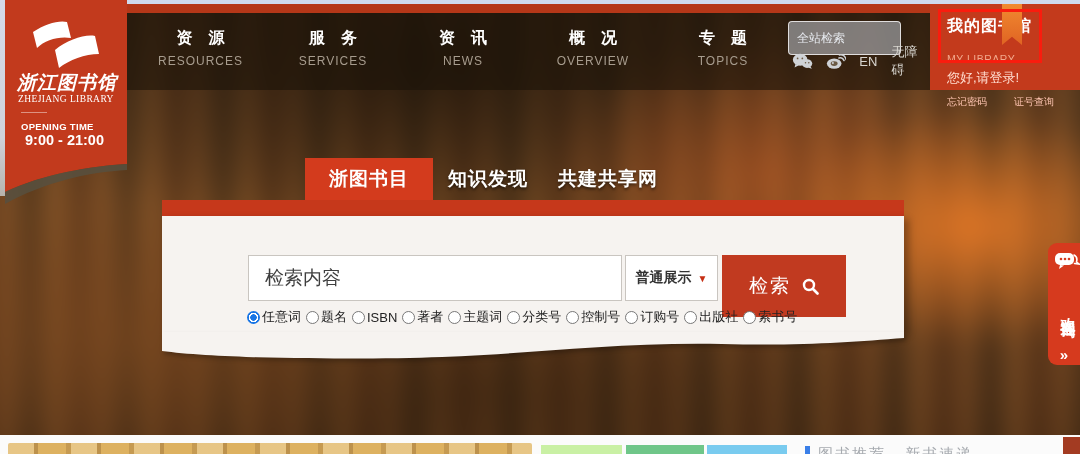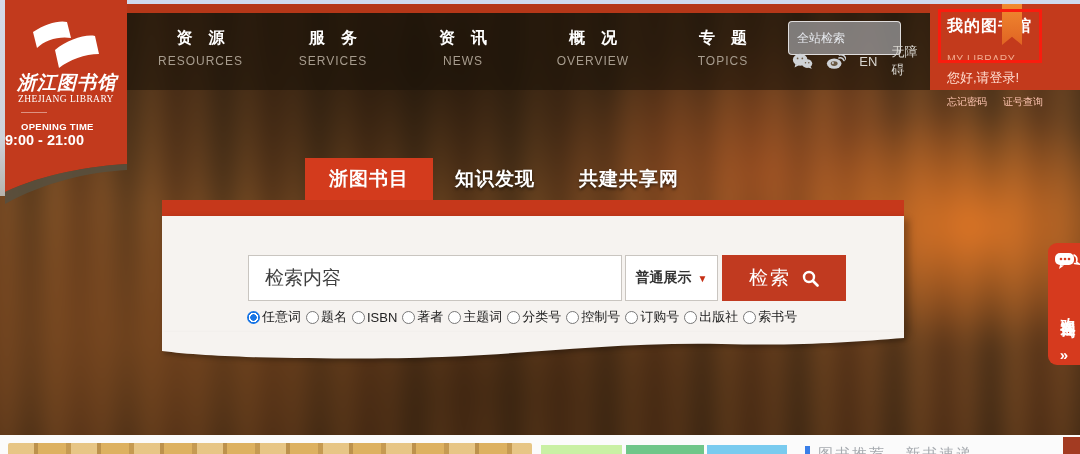--- a/index.html
+++ b/index.html
@@ -42,55 +42,55 @@
   .site-search::placeholder { color:#e6e9ee; }
   .util-row { position:absolute; left:792px; top:50px; width:150px; height:22px; display:flex; align-items:center; z-index:4; }
   .util-icon { width:22px; height:18px; margin-right:13px; cursor:pointer; }
   .util-text { color:#d9d6d0; font-size:13px; margin-right:14px; cursor:pointer; }
 
   
   .login-panel { position:absolute; left:930px; top:4px; width:150px; height:86px; background:#c33a1c; z-index:3; padding:12px 0 0 17px; }
   .login-title { color:#fff; font-size:16px; font-weight:bold; letter-spacing:1px; }
   .login-sub { color:#f2a88c; font-size:10.5px; letter-spacing:.5px; margin-top:16px; }
   .login-greet { color:#ffddd0; font-size:13px; margin-top:4px; }
-  .login-links { margin-top:8px; display:flex; gap:16px; }
+  .login-links { margin-top:8px; display:flex; gap:27px; }
   .login-link { color:#ffc5b1; font-size:10px; cursor:pointer; }
   .ribbon { position:absolute; left:1002px; top:4px; width:20px; height:41px; z-index:4;
     background:linear-gradient(180deg,#f18a30 0%,#e06423 100%);
     clip-path:polygon(0 0,100% 0,100% 100%,50% 80%,0 100%); }
   .annotation-rect { position:absolute; left:938px; top:9px; width:104px; height:54px; border:3px solid #fa1c0e; z-index:9; pointer-events:none; }
 
   
   .brand-block { position:absolute; left:5px; top:0; width:122px; height:212px; z-index:5; }
   .brand-svg { position:absolute; left:0; top:0; }
   .brand-inner { position:absolute; left:0; top:0; width:122px; }
   .brand-logo { position:absolute; left:24px; top:20px; }
   .brand-script { position:absolute; left:12px; top:70px; width:108px; color:#fff; font-size:19px; font-weight:bold; font-style:italic; letter-spacing:1px; white-space:nowrap; }
   .brand-en { position:absolute; left:13px; top:94px; color:#fff; font-family:"Liberation Serif",serif; font-size:9.5px; letter-spacing:.4px; white-space:nowrap; }
   .brand-divider { position:absolute; left:16px; top:112px; width:26px; height:1px; background:rgba(255,255,255,.45); }
   .opening-label { position:absolute; left:16px; top:121px; color:#fff; font-size:9.5px; font-weight:bold; letter-spacing:.3px; }
-  .opening-hours { position:absolute; left:0; top:132px; color:#fff; font-size:14.5px; font-weight:bold; }
+  .opening-hours { position:absolute; left:20px; top:132px; color:#fff; font-size:14.5px; font-weight:bold; }
 
   
   .tabs { position:absolute; left:305px; top:158px; height:42px; display:flex; z-index:4; }
-  .tab { height:42px; line-height:42px; padding:0 22px; color:#fff; font-size:19px; font-weight:bold; cursor:pointer; text-shadow:0 2px 3px rgba(0,0,0,.55); letter-spacing:1px; }
+  .tab { height:42px; line-height:42px; padding:0 15px; color:#fff; font-size:19px; font-weight:bold; cursor:pointer; text-shadow:0 2px 3px rgba(0,0,0,.55); letter-spacing:1px; }
   .tab.active { background:#d33b1d; text-shadow:none; padding:0 24px; }
   .red-bar { position:absolute; left:162px; top:200px; width:742px; height:16px; background:#c6381b; z-index:3; }
 
   
   .panel { position:absolute; left:162px; top:216px; width:742px; height:116px; background:#f6f3f0; z-index:3; box-shadow:5px 3px 7px rgba(0,0,0,.28); }
   .panel-wave { position:absolute; left:162px; top:332px; z-index:3; filter:drop-shadow(2px 3px 2px rgba(0,0,0,.25)); }
   .search-input { position:absolute; left:248px; top:255px; width:374px; height:46px; background:#fff; border:1px solid #c9c5c0; z-index:4;
     font-size:19px; color:#3a3a3a; padding:0 16px; outline:none; font-family:"Liberation Sans",sans-serif; }
   .search-input::placeholder { color:#3f3f3f; opacity:1; }
   .display-select { position:absolute; left:625px; top:255px; width:93px; height:46px; background:#fff; border:1px solid #c9c5c0; z-index:4;
     display:flex; align-items:center; justify-content:center; gap:6px; cursor:pointer; }
   .display-label { font-size:14px; font-weight:bold; color:#333; }
   .display-caret { color:#c62f14; font-size:10px; }
-  .search-btn { position:absolute; left:722px; top:255px; width:124px; height:46px; background:#c13a20; z-index:4; border:none; cursor:pointer;
+  .search-btn { position:absolute; left:722px; top:255px; width:124px; height:62px; background:#c13a20; z-index:4; border:none; cursor:pointer;
     display:flex; align-items:center; justify-content:center; gap:11px; color:#fff; font-size:19px; letter-spacing:2px; font-family:"Liberation Sans",sans-serif; }
   .radio-row { position:absolute; left:247px; top:308px; z-index:4; display:flex; align-items:center; font-size:13px; color:#222; white-space:nowrap; }
   .radio-opt { display:flex; align-items:center; margin-right:5px; cursor:pointer; }
   .rb { width:13px; height:13px; border-radius:50%; display:inline-block; margin-right:2px; background:#fff; border:1px solid #787878; }
   .rb.on { border:none; background:radial-gradient(circle at center,#1875e5 0 3px,#fff 3.5px 4.5px,#1875e5 5px 6.5px); }
 
   
   .consult { position:absolute; left:1048px; top:243px; width:40px; height:122px; background:#d63a1e; border-radius:9px 0 0 9px; z-index:6;
     display:flex; flex-direction:column; align-items:flex-start; padding:7px 0 0 4px; cursor:pointer; }
   .consult-icon { margin-left:2px; }

